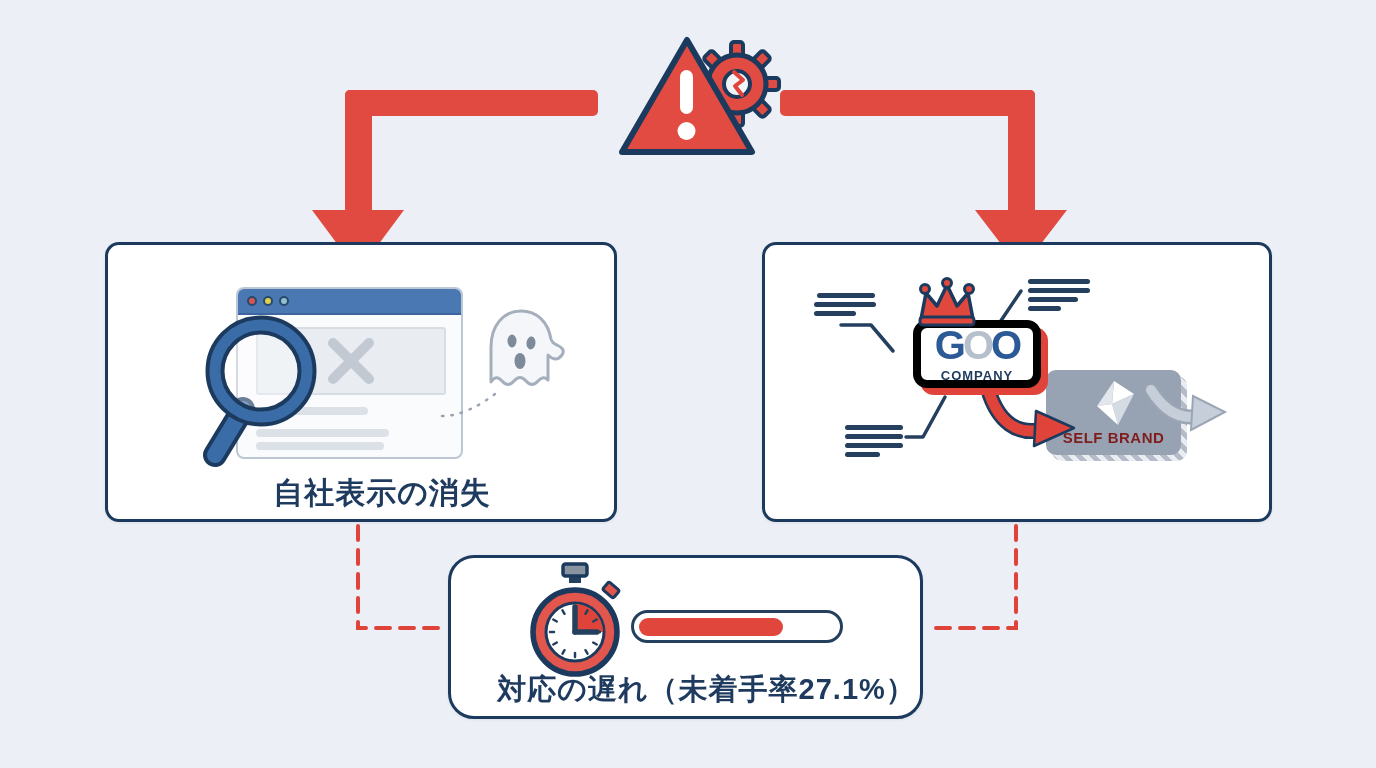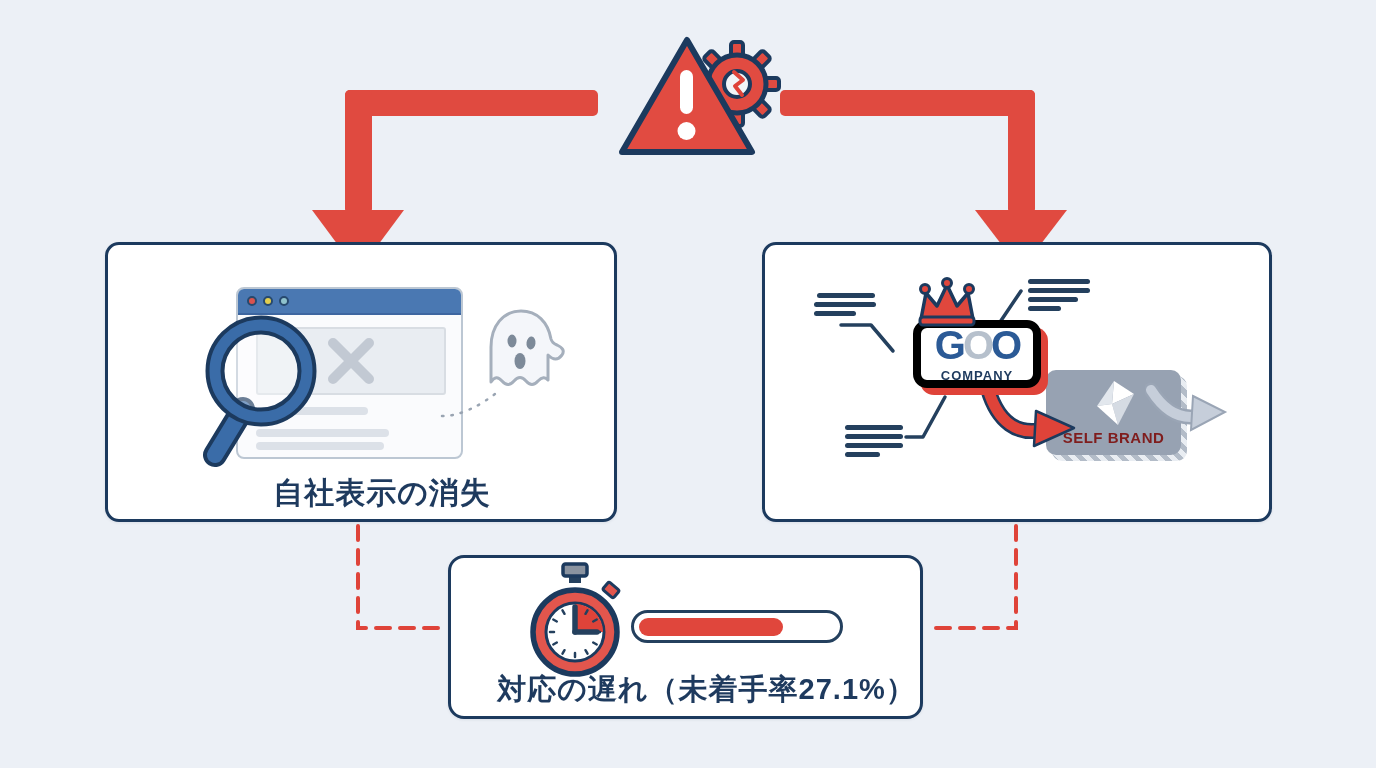--- a/index.html
+++ b/index.html
@@ -88,21 +88,21 @@
   .self-card {
     position:absolute; left:281px; top:125px; width:135px; height:85px;
     background:#97A2B2; border-radius:10px;
     display:flex; flex-direction:column; align-items:center; justify-content:center; gap:2px;
   }
   .self-label { color:#7f1d1d; font-size:15px; font-weight:700; letter-spacing:0.5px; }
   .red-flow-arrow { position:absolute; left:215px; top:138px; }
   .gray-exit-arrow { position:absolute; left:380px; top:133px; }
 
   
-  #bottom-box { left:448px; top:555px; width:475px; height:164px; border-radius:16px; }
+  #bottom-box { left:448px; top:555px; width:475px; height:164px; border-radius:26px; }
   #bottom-box .box-label { top:112px; font-size:29px; }
   .stopwatch { position:absolute; left:72px; top:4px; }
   .progress-track {
     position:absolute; left:180px; top:52px; width:212px; height:33px;
     background:#FFFFFF; border:3.5px solid #24405E; border-radius:17px;
   }
   .progress-fill {
     position:absolute; left:5px; top:4.5px; bottom:4.5px; width:70%;
     background:#E0463C; border-radius:10px;
   }

